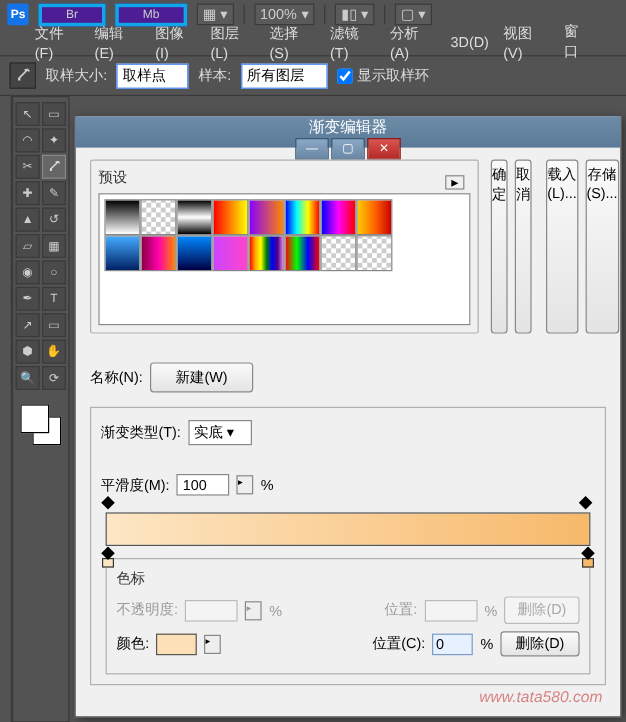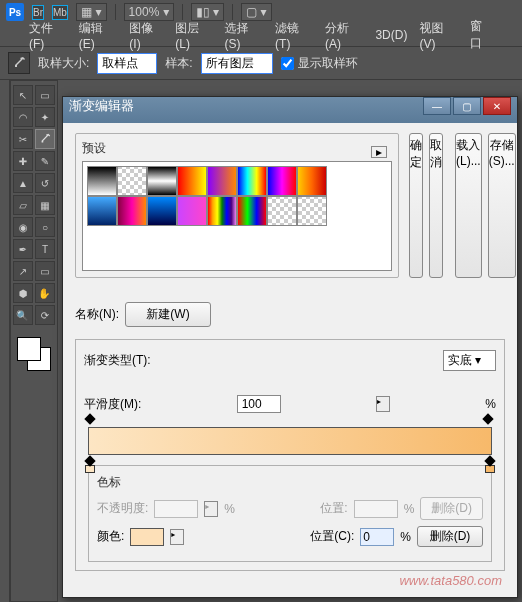--- a/index.html
+++ b/index.html
@@ -1,20 +1,20 @@
 <!DOCTYPE html>
 <html><head>
 <meta charset="utf-8">
 <style>
 * { margin: 0; padding: 0; box-sizing: border-box; font-family: "Microsoft YaHei", SimSun, sans-serif; font-size: 12px; }
 body { background: #535353; width: 522px; height: 602px; overflow: hidden; position: relative; }
 
 .app-header { background: #535353; height: 24px; display: flex; align-items: center; padding: 0 6px; gap: 8px; }
 .ps-logo { width: 18px; height: 18px; background: #1473e6; color: #fff; display: flex; align-items: center; justify-content: center; font-weight: bold; font-size: 10px; border-radius: 2px; }
-.header-btn { background: #404040; border: 1px solid #0ea5e9; color: #ccc; padding: 1px 0; font-size: 10px; }
+.header-btn { background: #4c1d95; border: 3px solid #0ea5e9; color: #ccc; padding: 1px 20px; font-size: 10px; }
 .header-sep { width: 1px; height: 16px; background: #3a3a3a; }
 .header-dd { background: #5a5a5a; border: 1px solid #3a3a3a; color: #ccc; padding: 1px 4px; display: flex; align-items: center; gap: 4px; }
 
 .menu-bar { background: #535353; height: 22px; display: flex; align-items: center; padding: 0 23px; color: #ddd; }
 .menu-item { padding: 2px 6px; cursor: pointer; }
 
 .options-bar { background: #535353; border-top: 1px solid #3a3a3a; border-bottom: 1px solid #3a3a3a; height: 34px; display: flex; align-items: center; padding: 0 8px; gap: 8px; color: #ddd; }
 .opt-icon { width: 22px; height: 22px; background: #444; border: 1px solid #2a2a2a; display: flex; align-items: center; justify-content: center; }
 .opt-select { background: #fff; color: #000; border: 1px solid #3b82f6; padding: 1px 18px 1px 4px; position: relative; }
 .opt-check { display: flex; gap: 4px; }
@@ -22,21 +22,21 @@
 .work-area { display: flex; height: calc(100% - 80px); }
 .left-toolbar { width: 10px; background: #535353; border-right: 1px solid #3a3a3a; }
 .tools-panel { width: 48px; background: #535353; border: 1px solid #3a3a3a; padding: 4px 2px; display: flex; flex-wrap: wrap; gap: 2px; align-content: flex-start; }
 .tool-btn { width: 20px; height: 20px; background: #4a4a4a; border: 1px solid #3a3a3a; display: flex; align-items: center; justify-content: center; color: #ccc; font-size: 10px; }
 .tool-btn.sel { background: #666; border-color: #888; }
 .fg-bg { width: 40px; height: 40px; position: relative; margin-top: 6px; }
 .fg-swatch { width: 24px; height: 24px; background: #fff; border: 1px solid #000; position: absolute; top: 4px; left: 4px; z-index: 2; }
 .bg-swatch { width: 24px; height: 24px; background: #fff; border: 1px solid #000; position: absolute; bottom: 2px; right: 2px; }
 
 .dialog { position: absolute; left: 62px; top: 96px; width: 456px; height: 502px; background: #f0f0f0; border: 1px solid #2a2a2a; box-shadow: 2px 2px 8px rgba(0,0,0,0.5); }
-.dlg-title { background: linear-gradient(#6d8ca8, #5a7a98); color: #fff; height: 26px; display: flex; padding: 0 6px; }
+.dlg-title { background: linear-gradient(#6d8ca8, #5a7a98); color: #fff; height: 26px; display: flex; align-items: center; padding: 0 6px; flex-direction: column; }
 .dlg-title-txt { flex: 1; font-size: 13px; }
 .win-btns { display: flex; gap: 2px; }
 .win-btn { width: 28px; height: 18px; border: 1px solid #3a5a78; background: linear-gradient(#8aa8c6,#6a88a6); color: #fff; font-size: 10px; display: flex; align-items: center; justify-content: center; }
 .win-btn.close { background: linear-gradient(#d9534f,#b52b27); border-color: #8a1a16; }
 
 .dlg-body { padding: 10px 12px; display: flex; gap: 10px; }
 .dlg-left { flex: 1; }
 .dlg-right { width: 96px; display: flex; flex-direction: row; gap: 6px; }
 
 .presets-group { border: 1px solid #b0b0b0; border-radius: 2px; padding: 6px; }
@@ -45,21 +45,21 @@
 .presets-row { display: flex; }
 .preset-sw { width: 30px; height: 30px; border: 1px solid #888; }
 .presets-menu { position: absolute; right: 4px; top: -16px; width: 16px; height: 12px; border: 1px solid #888; display: flex; align-items: center; justify-content: center; }
 
 .ps-btn { background: linear-gradient(#fafafa,#e4e4e4); border: 1px solid #888; border-radius: 3px; padding: 3px 0; text-align: center; cursor: pointer; width: 96px; }
 
 .name-row { display: flex; align-items: center; gap: 6px; margin-top: 14px; }
 .name-input { flex: 1; border: 1px solid #7a9cc6; padding: 2px 4px; background: #fff; }
 
 .type-group { border: 1px solid #b0b0b0; margin-top: 12px; padding: 10px 8px 8px; }
-.type-row { display: flex; align-items: center; gap: 18px; justify-content: space-between; }
+.type-row { display: flex; align-items: center; gap: 6px; justify-content: flex-start; }
 .inline-select { border: 1px solid #888; background: #fff; padding: 1px 14px 1px 4px; }
 .inline-num { border: 1px solid #888; width: 44px; padding: 1px 4px; }
 .step-btn { width: 14px; height: 16px; border: 1px solid #888; background: #eee; font-size: 8px; }
 
 .grad-bar-wrap { margin: 14px 4px 10px; position: relative; }
 .grad-bar { height: 28px; border: 1px solid #555; background: linear-gradient(to right, #fde6c4, #f7b96a); position: relative; }
 .op-stop { position: absolute; top: -12px; width: 10px; height: 10px; }
 .op-stop::before { content: ""; display: block; width: 8px; height: 8px; background: #000; transform: rotate(45deg); }
 .col-stop { position: absolute; bottom: -14px; width: 10px; height: 12px; }
 .col-stop .tip { width: 8px; height: 8px; background: #000; transform: rotate(45deg); margin: 0 auto; }

